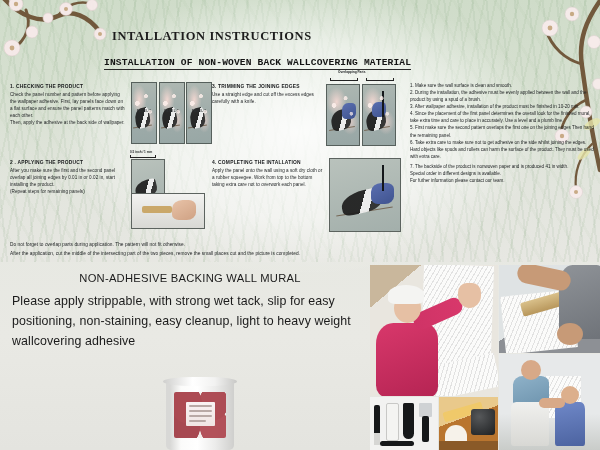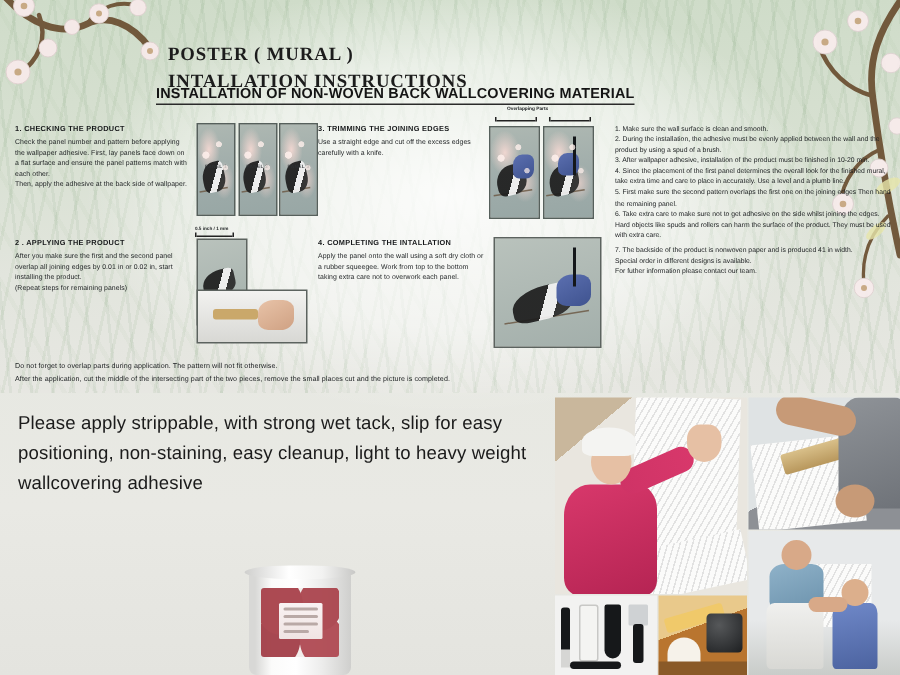--- a/index.html
+++ b/index.html
@@ -35,21 +35,21 @@
 
   
   .title-block { position: absolute; left: 112px; top: 28px; }
   .title-main {
     font-family: "Liberation Serif", serif;
     font-weight: bold; font-size: 12.5px; letter-spacing: 0.6px;
     color: #1c1c1c; line-height: 1.42;
   }
   .title-rule {
     position: absolute; left: 104px; top: 57px;
-    font-family: Liberation Sans, sans-serif;
+    font-family: Liberation Mono, monospace;
     font-weight: bold; font-size: 9.6px; letter-spacing: 0.15px;
     color: #141414; border-bottom: 1px solid #2a2a2a; padding-bottom: 1px;
   }
 
   
   .step { position: absolute; }
   .step-title {
     font-size: 4.9px; font-weight: bold; color: #16181a;
     letter-spacing: 0.22px; margin-bottom: 2.6px; line-height: 1.2;
   }
@@ -246,21 +246,20 @@
         <circle cx="88" cy="142" r="2.2"></circle>
       <circle cx="102" cy="198" r="2"></circle>
     </g>
     <g fill="#e8e6a8" opacity="0.8">
       <ellipse cx="118" cy="130" rx="9" ry="4" transform="rotate(-30 118 130)"></ellipse>
       <ellipse cx="110" cy="160" rx="8" ry="3.5" transform="rotate(-40 110 160)"></ellipse>
     </g>
   </svg>
 
   <div class="title-block">
-    <div class="title-main">POSTER ( MURAL )</div>
     <div class="title-main">INTALLATION INSTRUCTIONS</div>
   </div>
   <div class="title-rule">INSTALLATION OF NON-WOVEN BACK WALLCOVERING MATERIAL</div>
 
   <div class="step" style="left:10px; top:84px; width:116px;">
     <div class="step-title">1. CHECKING THE PRODUCT</div>
     <div class="step-body" style="white-space:pre-line;">Check the panel number and pattern before applying the wallpaper adhesive. First, lay panels face down on a flat surface and ensure the panel patterns match with each other.
 Then, apply the adhesive at the back side of wallpaper.</div>
   </div>
 
@@ -351,20 +350,21 @@
       <span class="ti">For futher information please contact our team.</span>
     </div>
   </div>
 
   <div class="notes">
     <div>Do not forget to overlap parts during application. The pattern will not fit otherwise.</div>
     <div>After the application, cut the middle of the intersecting part of the two pieces, remove the small places cut and the picture is completed.</div>
   </div>
 
   <div class="promo">
+    <div class="promo-head">NON-ADHESIVE BACKING WALL MURAL</div>
     <div class="promo-body">Please apply strippable, with strong wet tack, slip for easy positioning, non-staining, easy cleanup, light to heavy weight wallcovering adhesive</div>
   </div>
 
   <div class="bucket">
     <div class="bucket-body"></div>
     <div class="bucket-art"></div>
     <div class="bucket-label">
         <i></i>
         <i></i>
         <i></i>

